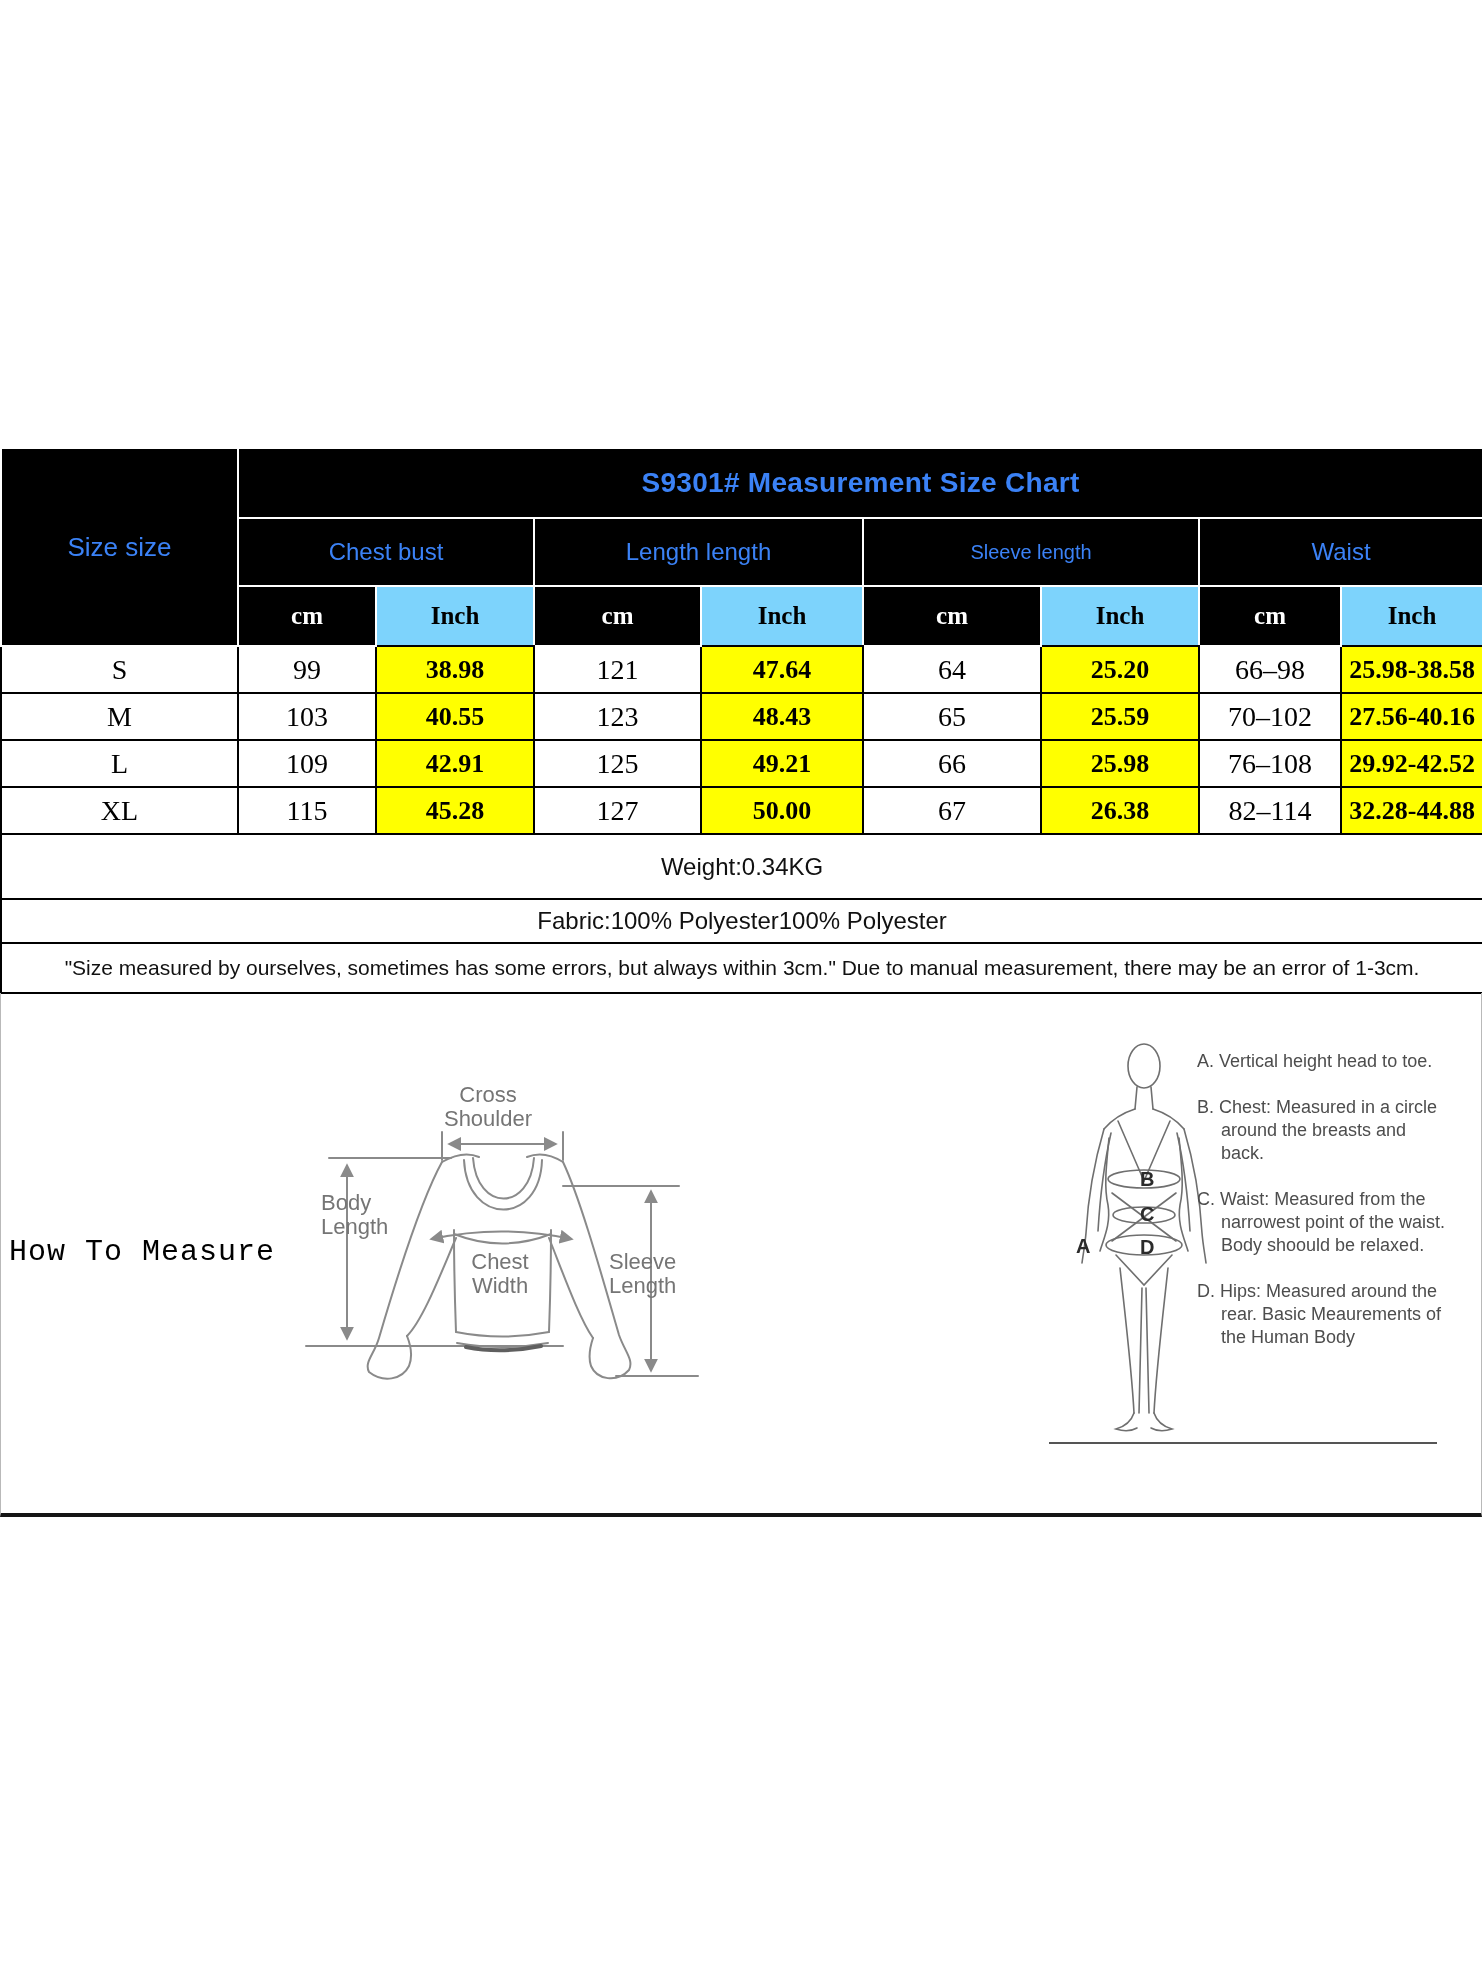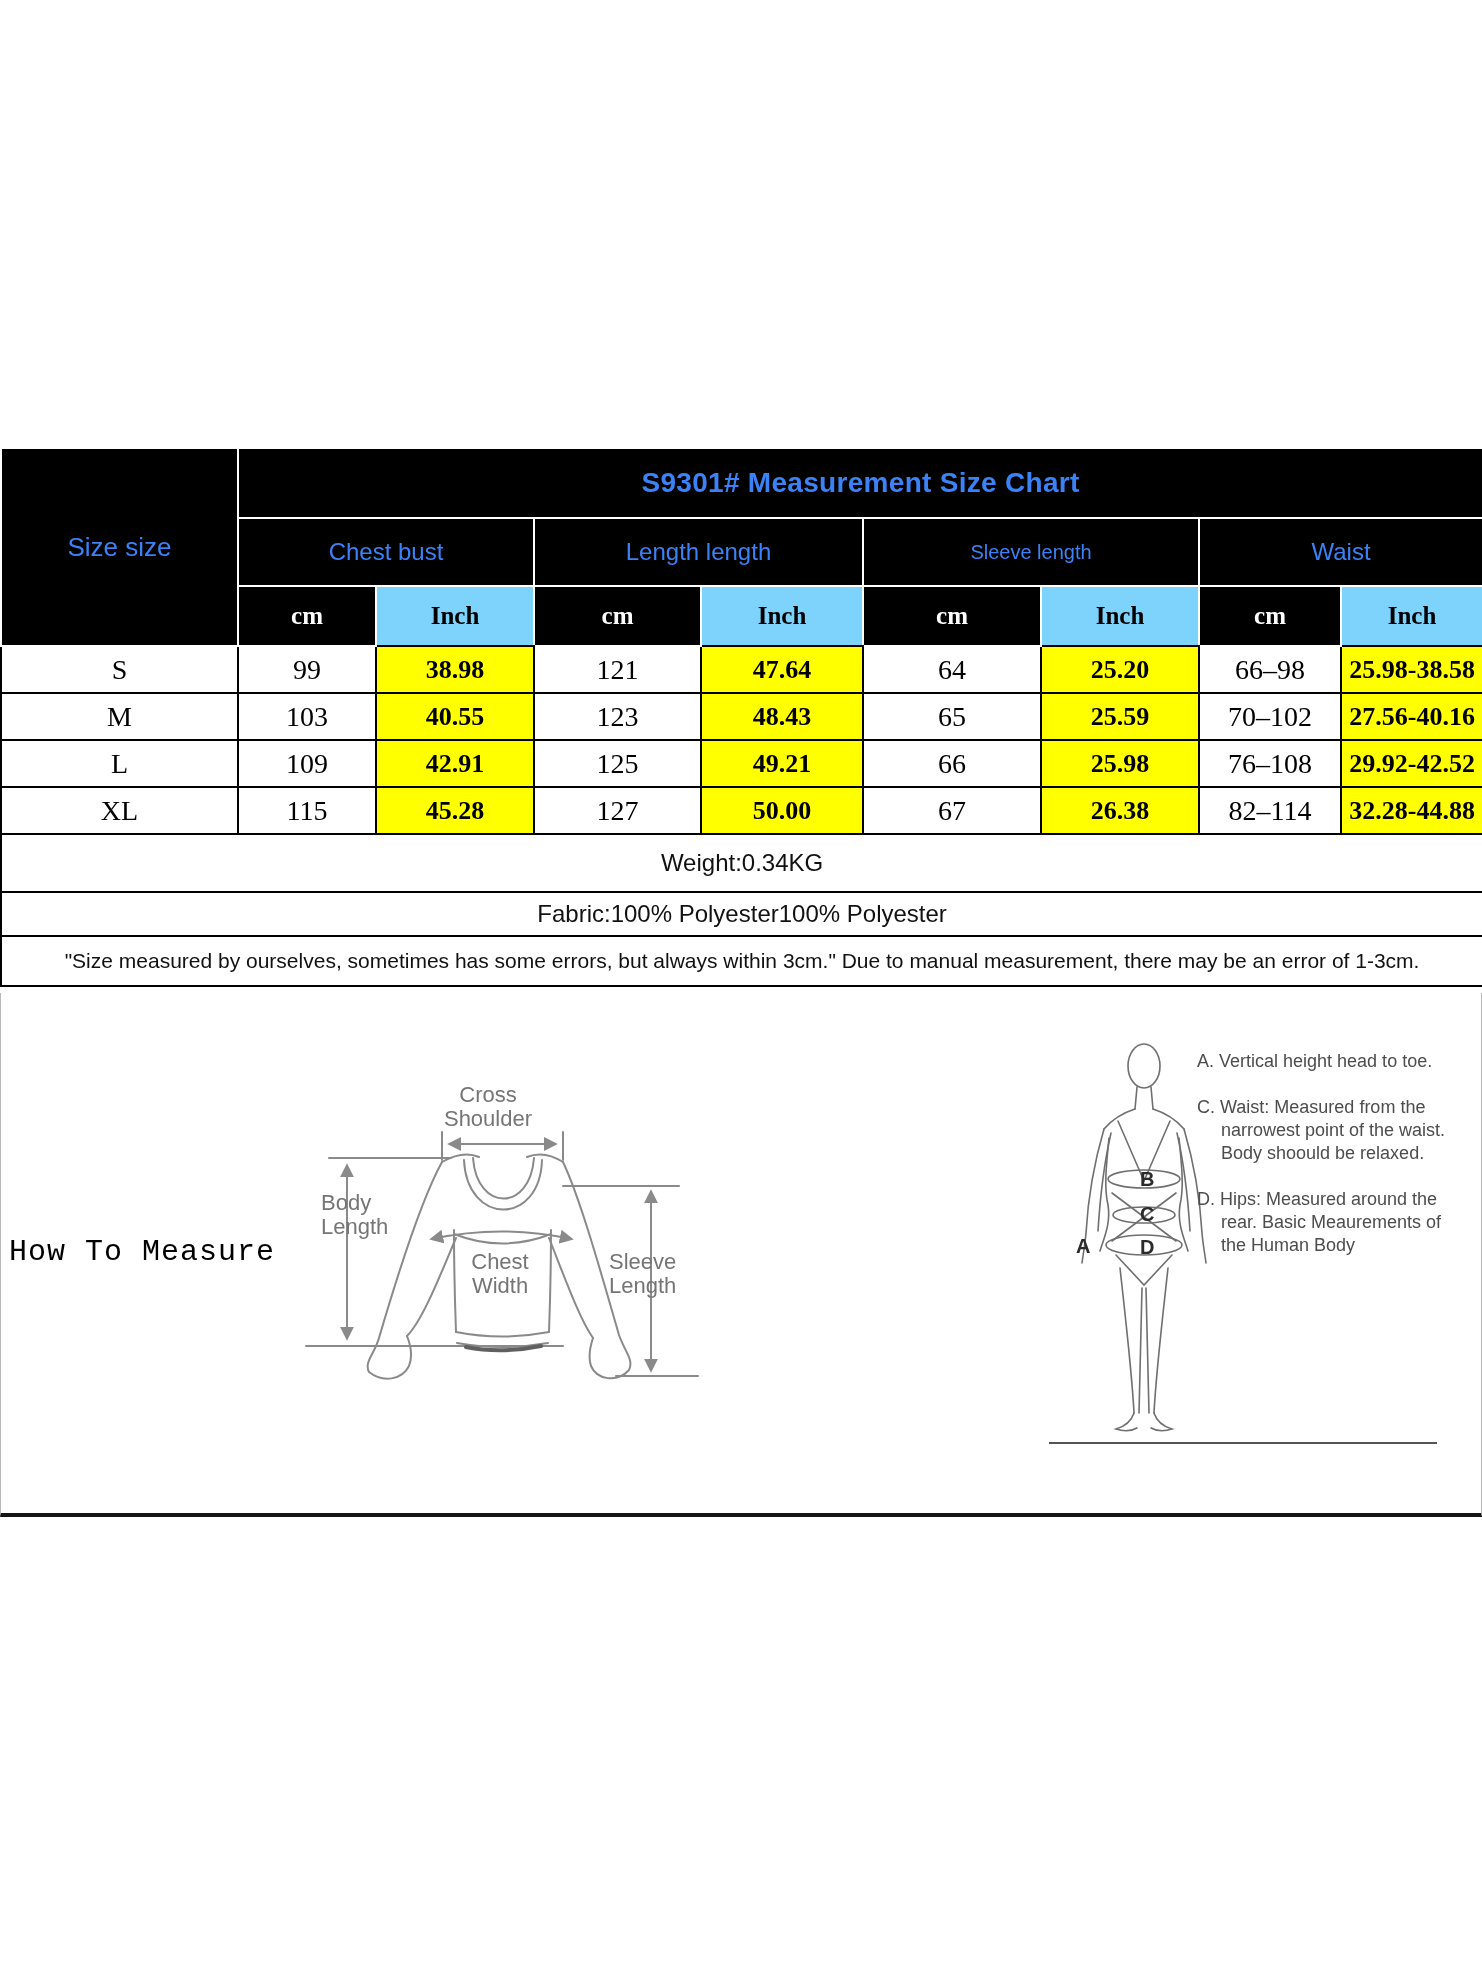--- a/index.html
+++ b/index.html
@@ -4,21 +4,21 @@
 <style>
   html,body{margin:0;padding:0;background:#ffffff;}
   .sheet{position:relative;width:1482px;height:1966px;background:#ffffff;overflow:hidden;
          font-family:"Liberation Sans",sans-serif;}
 
   
   table.size-chart{position:absolute;left:0;top:447px;width:1482px;border-collapse:collapse;table-layout:fixed;}
   table.size-chart td{text-align:center;vertical-align:middle;box-sizing:border-box;padding:0;overflow:hidden;}
 
   tr.r-title{height:70px;}  tr.r-group{height:68px;}  tr.r-units{height:60px;}
-  tr.r-data{height:47px;}   tr.r-weight{height:58px;border-radius:14px;} tr.r-fabric{height:44px;margin-left:44px;} tr.r-disc{height:50px;}
+  tr.r-data{height:47px;}   tr.r-weight{height:65px;border-radius:14px;} tr.r-fabric{height:44px;margin-left:44px;} tr.r-disc{height:50px;}
 
   td.dark{background:#000000;color:#3b82f6;border:2px solid #ffffff;}
   td.title-cell{font-size:28px;font-weight:bold;letter-spacing:.3px;}
   td.corner-cell{font-size:26px;}
   td.group-cell{font-size:24px;}
   td.group-sleeve{font-size:20px;}
   td.unit-cm{background:#000000;color:#ffffff;border:2px solid #ffffff;
              font-family:"Liberation Serif",serif;font-weight:bold;font-size:25px;}
   td.unit-inch{background:#7dd3fc;color:#000000;border:2px solid #ffffff;border-bottom:2px solid #000000;
              font-family:"Liberation Serif",serif;font-weight:bold;font-size:25px;}
@@ -220,19 +220,20 @@
         <path d="M138,380 Q142,392 156,396 Q144,400 135,395"></path>
       </g>
       <text class="fig-letter" x="60" y="220">A</text>
       <text class="fig-letter" x="124" y="153">B</text>
       <text class="fig-letter" x="124" y="188">C</text>
       <text class="fig-letter" x="124" y="221">D</text>
     </svg>
 
     <div class="notes">
       <p>A. Vertical height head to toe.</p>
+      <p>B. Chest: Measured in a circle around the breasts and back.</p>
       <p>C. Waist: Measured from the narrowest point of the waist. Body shoould be relaxed.</p>
       <p>D. Hips: Measured around the rear. Basic Meaurements of the Human Body</p>
     </div>
     <div class="notes-underline"></div>
 
   </div>
 </div>
 
 </body></html>

